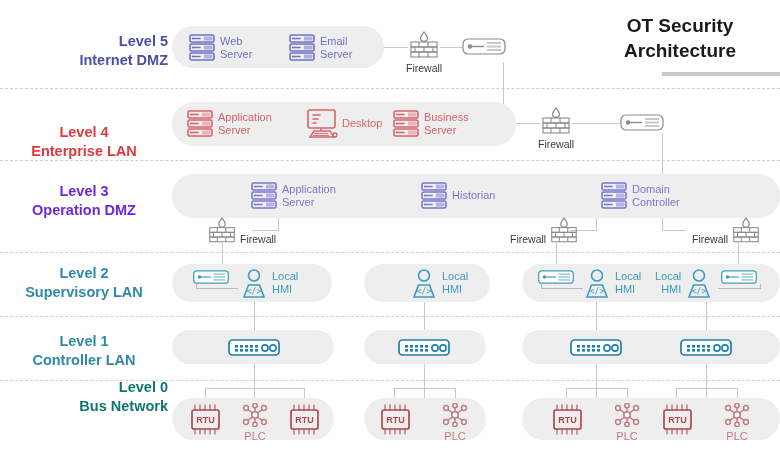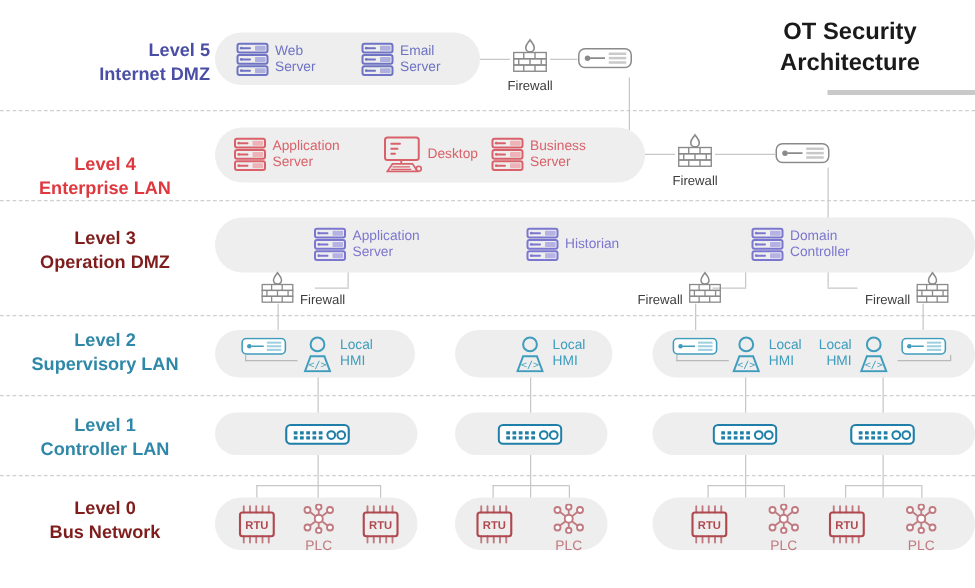--- a/index.html
+++ b/index.html
@@ -54,33 +54,33 @@
   <div class="divider" style="top:380px;"></div>
 
   <div class="lvl-label" style="top:32px;left:0;color:#4a4fa5;text-align:right;">
     <span class="l1">Level 5</span>
     <span class="l2">Internet DMZ</span>
   </div>
   <div class="lvl-label" style="top:123px;left:0;color:#e0383f;">
     <span class="l1">Level 4</span>
     <span class="l2">Enterprise LAN</span>
   </div>
-  <div class="lvl-label" style="top:182px;left:0;color:#7f1d1d;">
+  <div class="lvl-label" style="top:182px;left:0;color:#6d28d9;">
     <span class="l1">Level 3</span>
     <span class="l2">Operation DMZ</span>
   </div>
   <div class="lvl-label" style="top:264px;left:0;color:#2f88a8;">
     <span class="l1">Level 2</span>
     <span class="l2">Supervisory LAN</span>
   </div>
   <div class="lvl-label" style="top:332px;left:0;color:#2f88a8;">
     <span class="l1">Level 1</span>
     <span class="l2">Controller LAN</span>
   </div>
-  <div class="lvl-label" style="top:398px;left:0;color:#7f1d1d;">
+  <div class="lvl-label" style="top:378px;left:0;color:#0f766e;text-align:right;">
     <span class="l1">Level 0</span>
     <span class="l2">Bus Network</span>
   </div>
 
   <div class="conn v" style="left:503px;top:62px;height:56px;"></div>
 
   <div class="conn v" style="left:662px;top:134px;height:54px;"></div>
 
   <div class="conn v" style="left:278px;top:205px;height:25px;"></div>
   <div class="conn h" style="left:252px;top:230px;width:27px;"></div>

